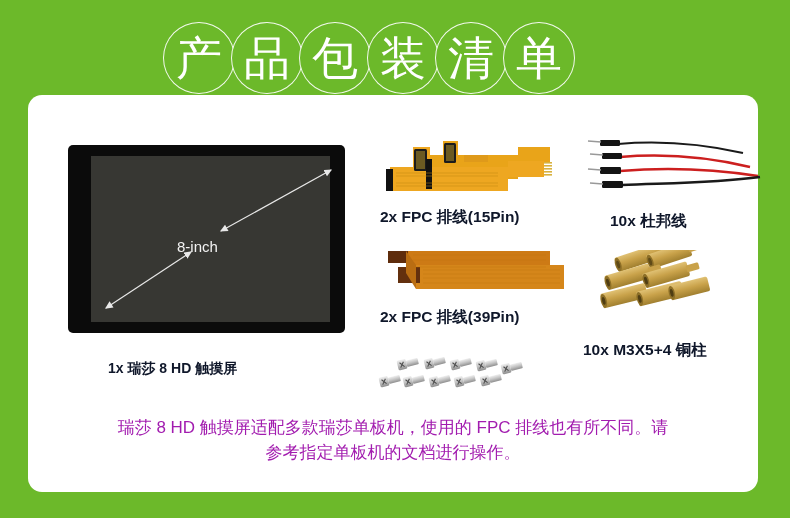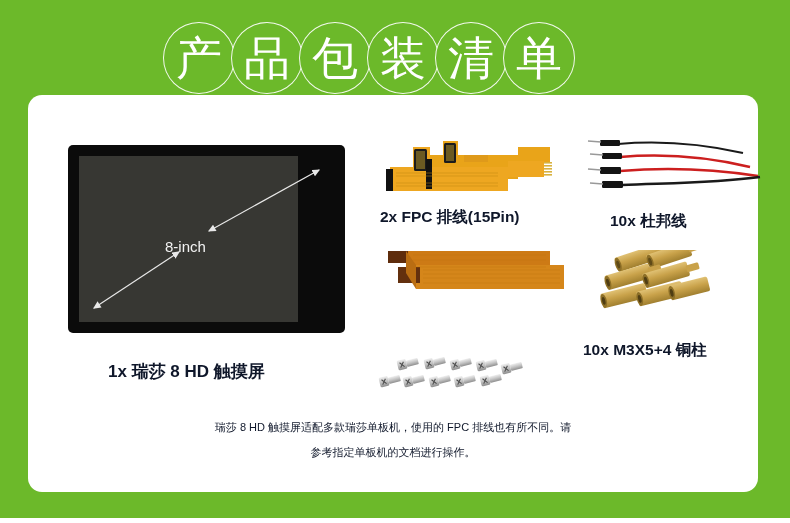--- a/index.html
+++ b/index.html
@@ -61,41 +61,41 @@
     position:absolute; left:40px; top:50px;
     width:290px; height:200px;
   }
   .screen-bezel {
     position:absolute; left:0; top:0;
     width:277px; height:188px;
     background:#0b0b0b;
     border-radius:5px;
   }
   .screen-inner {
-    position:absolute; left:11px; top:11px;
-    width:219px; height:166px;
+    position:absolute; left:23px; top:11px;
+    width:239px; height:166px;
     background:#373733;
   }
   .diag-svg { position:absolute; left:0; top:0; }
   .diag-label {
     position:absolute;
     left:86px; top:82px;
     color:#f2f2f2;
     font-size:15px;
     font-family:"Liberation Sans",sans-serif;
   }
   .caption {
     position:absolute;
     color:#0f172a;
     font-size:15.5px;
     font-weight:bold;
     white-space:nowrap;
     font-family:"Liberation Sans","DejaVu Sans",sans-serif;
   }
-  .cap-screen { left:80px; top:265px; font-size:17px; }
+  .cap-screen { left:80px; top:265px; font-size:14px; }
   .art { position:absolute; }
 
   
   .fpc15-art { left:340px; top:38px; width:205px; height:70px; }
   .cap-fpc15 { left:352px; top:112px; }
 
   
   .fpc39-art { left:350px; top:148px; width:190px; height:60px; }
   .cap-fpc39 { left:352px; top:212px; }
 
@@ -110,22 +110,22 @@
   
   .screw-art { left:350px; top:262px; width:145px; height:40px; }
   .cap-screw { left:495px; top:272px; }
 
   
   .note {
     position:absolute;
     left:28px; top:320px;
     width:674px;
     text-align:center;
-    color:#0f172a;
-    font-size:11px;
+    color:#a21caf;
+    font-size:17px;
     line-height:25px;
     font-family:"Liberation Sans","DejaVu Sans",sans-serif;
   }
 </style>
 </head>
 <body>
 
 <div id="page">
 
   <div class="green-bg"></div>
@@ -225,20 +225,21 @@
           <line x1="45" y1="27" x2="182" y2="27"></line>
           <line x1="45" y1="31" x2="182" y2="31"></line>
           <line x1="45" y1="35" x2="182" y2="35"></line>
           <line x1="45" y1="40" x2="182" y2="40"></line>
           <line x1="35" y1="12" x2="168" y2="12"></line>
           <line x1="35" y1="17" x2="168" y2="17"></line>
           <line x1="35" y1="24" x2="168" y2="24"></line>
         </g>
       </svg>
     </div>
+    <div class="caption cap-fpc39">2x FPC 排线(39Pin)</div>
 
     <div class="art dupont-art">
       <svg width="200" height="62" viewBox="0 0 200 62">
 
         <path d="M50,9 C95,5 135,9 175,18" stroke="#1a1a1a" stroke-width="2.2" fill="none"></path>
         <rect x="32" y="5" width="20" height="6" rx="1.2" fill="#141414"></rect>
         <line x1="20" y1="6" x2="33" y2="7" stroke="#999" stroke-width="1.6"></line>
 
         <path d="M52,22 C98,18 140,22 182,32" stroke="#cc1f1f" stroke-width="2.4" fill="none"></path>
         <rect x="34" y="18" width="20" height="6" rx="1.2" fill="#141414"></rect>

